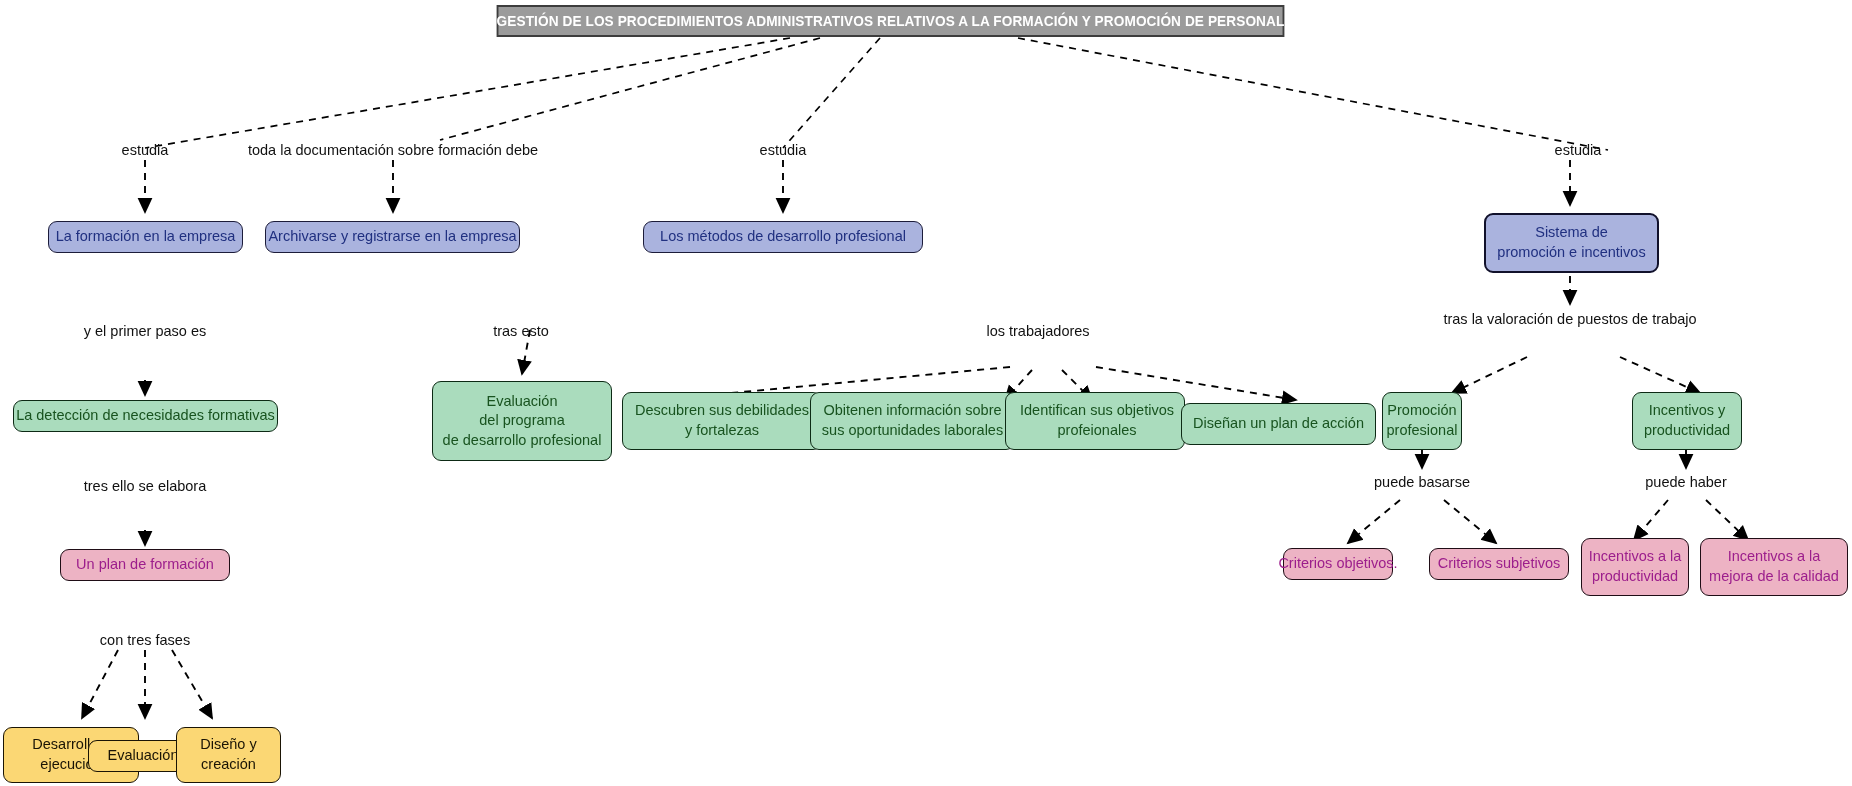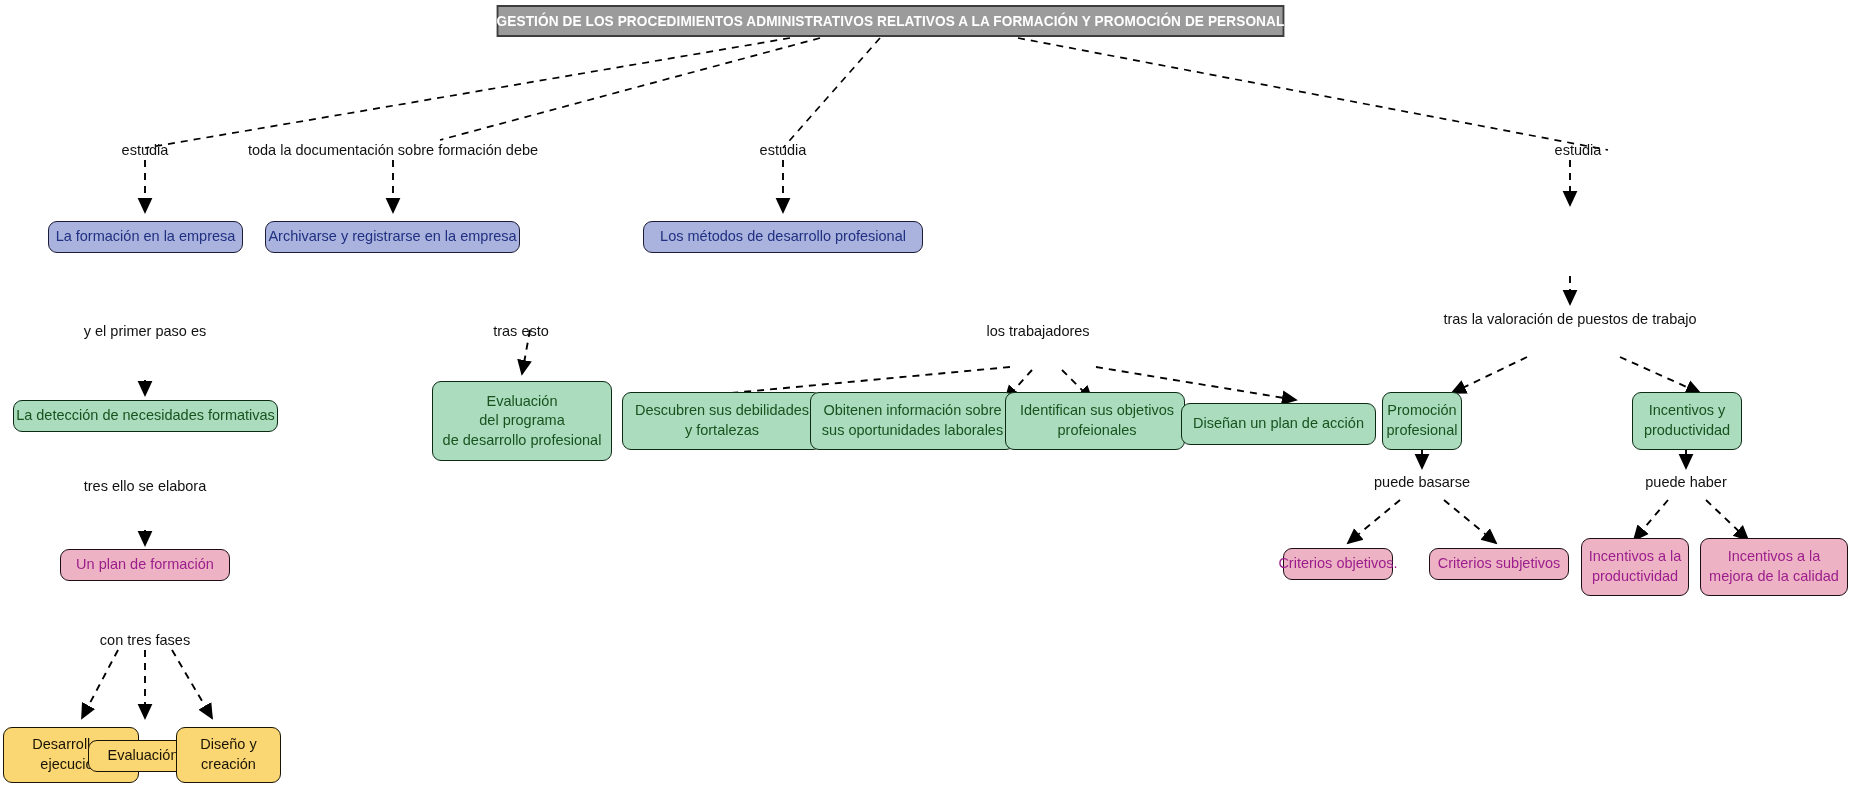--- a/index.html
+++ b/index.html
@@ -140,20 +140,24 @@
 
   <div class="edge-label" style="left:1422px;top:473px;">puede basarse</div>
   <div class="edge-label" style="left:1686px;top:473px;">puede haber</div>
 
   <div class="node n-blue" style="left:48px;top:221px;width:195px;height:32px;">La formación en la empresa</div>
 
   <div class="node n-blue" style="left:265px;top:221px;width:255px;height:32px;">Archivarse y registrarse en la empresa</div>
 
   <div class="node n-blue" style="left:643px;top:221px;width:280px;height:32px;">Los métodos de desarrollo profesional</div>
 
+  <div class="node n-blue-strong" style="left:1484px;top:213px;width:175px;height:60px;">
+    <span class="ln">Sistema de</span>
+    <span class="ln">promoción e incentivos</span>
+  </div>
 
   <div class="node n-green" style="left:13px;top:400px;width:265px;height:32px;">La detección de necesidades formativas</div>
 
   <div class="node n-pink" style="left:60px;top:549px;width:170px;height:32px;">Un plan de formación</div>
 
   <div class="node n-yellow" style="left:3px;top:727px;width:136px;height:56px;">
     <span class="ln">Desarrollo y</span>
     <span class="ln">ejecución</span>
   </div>
 

